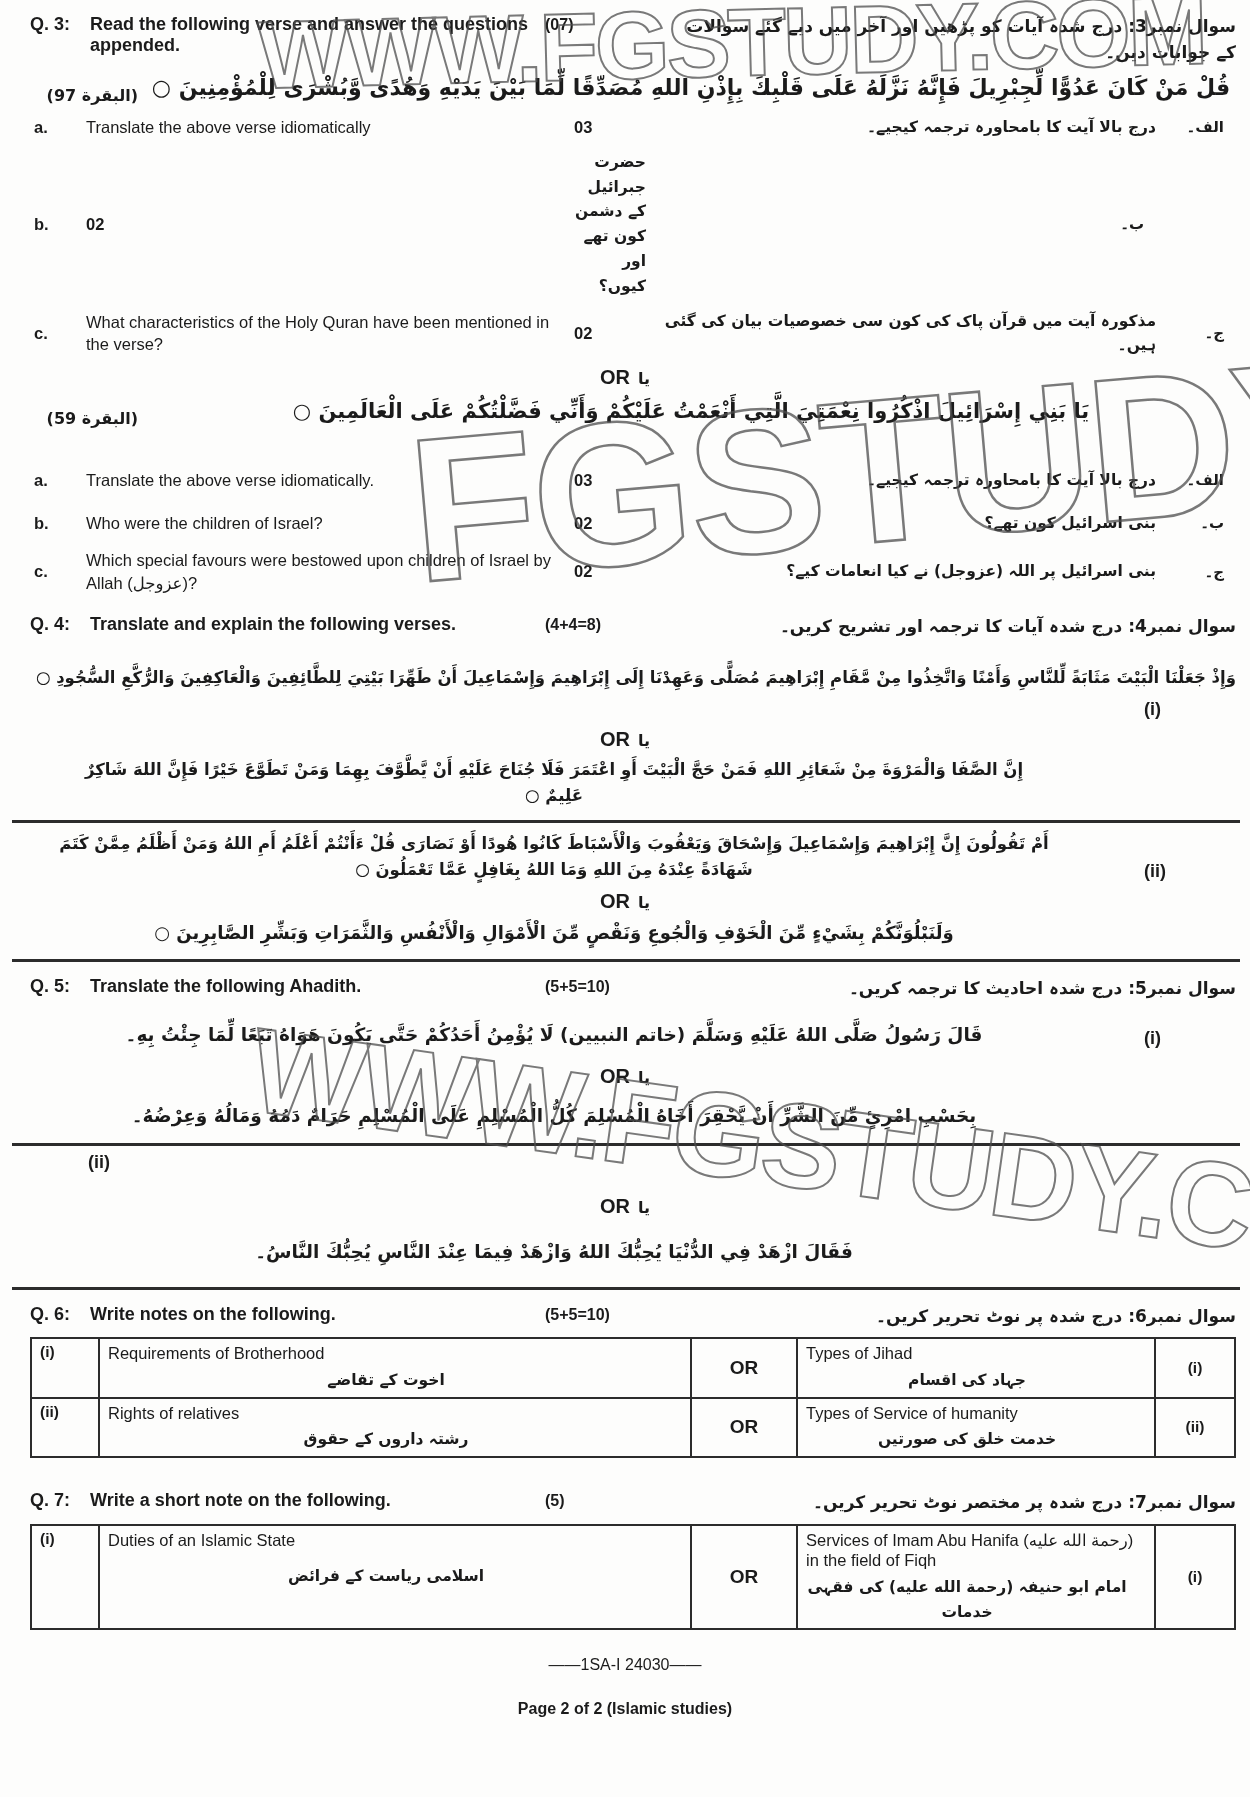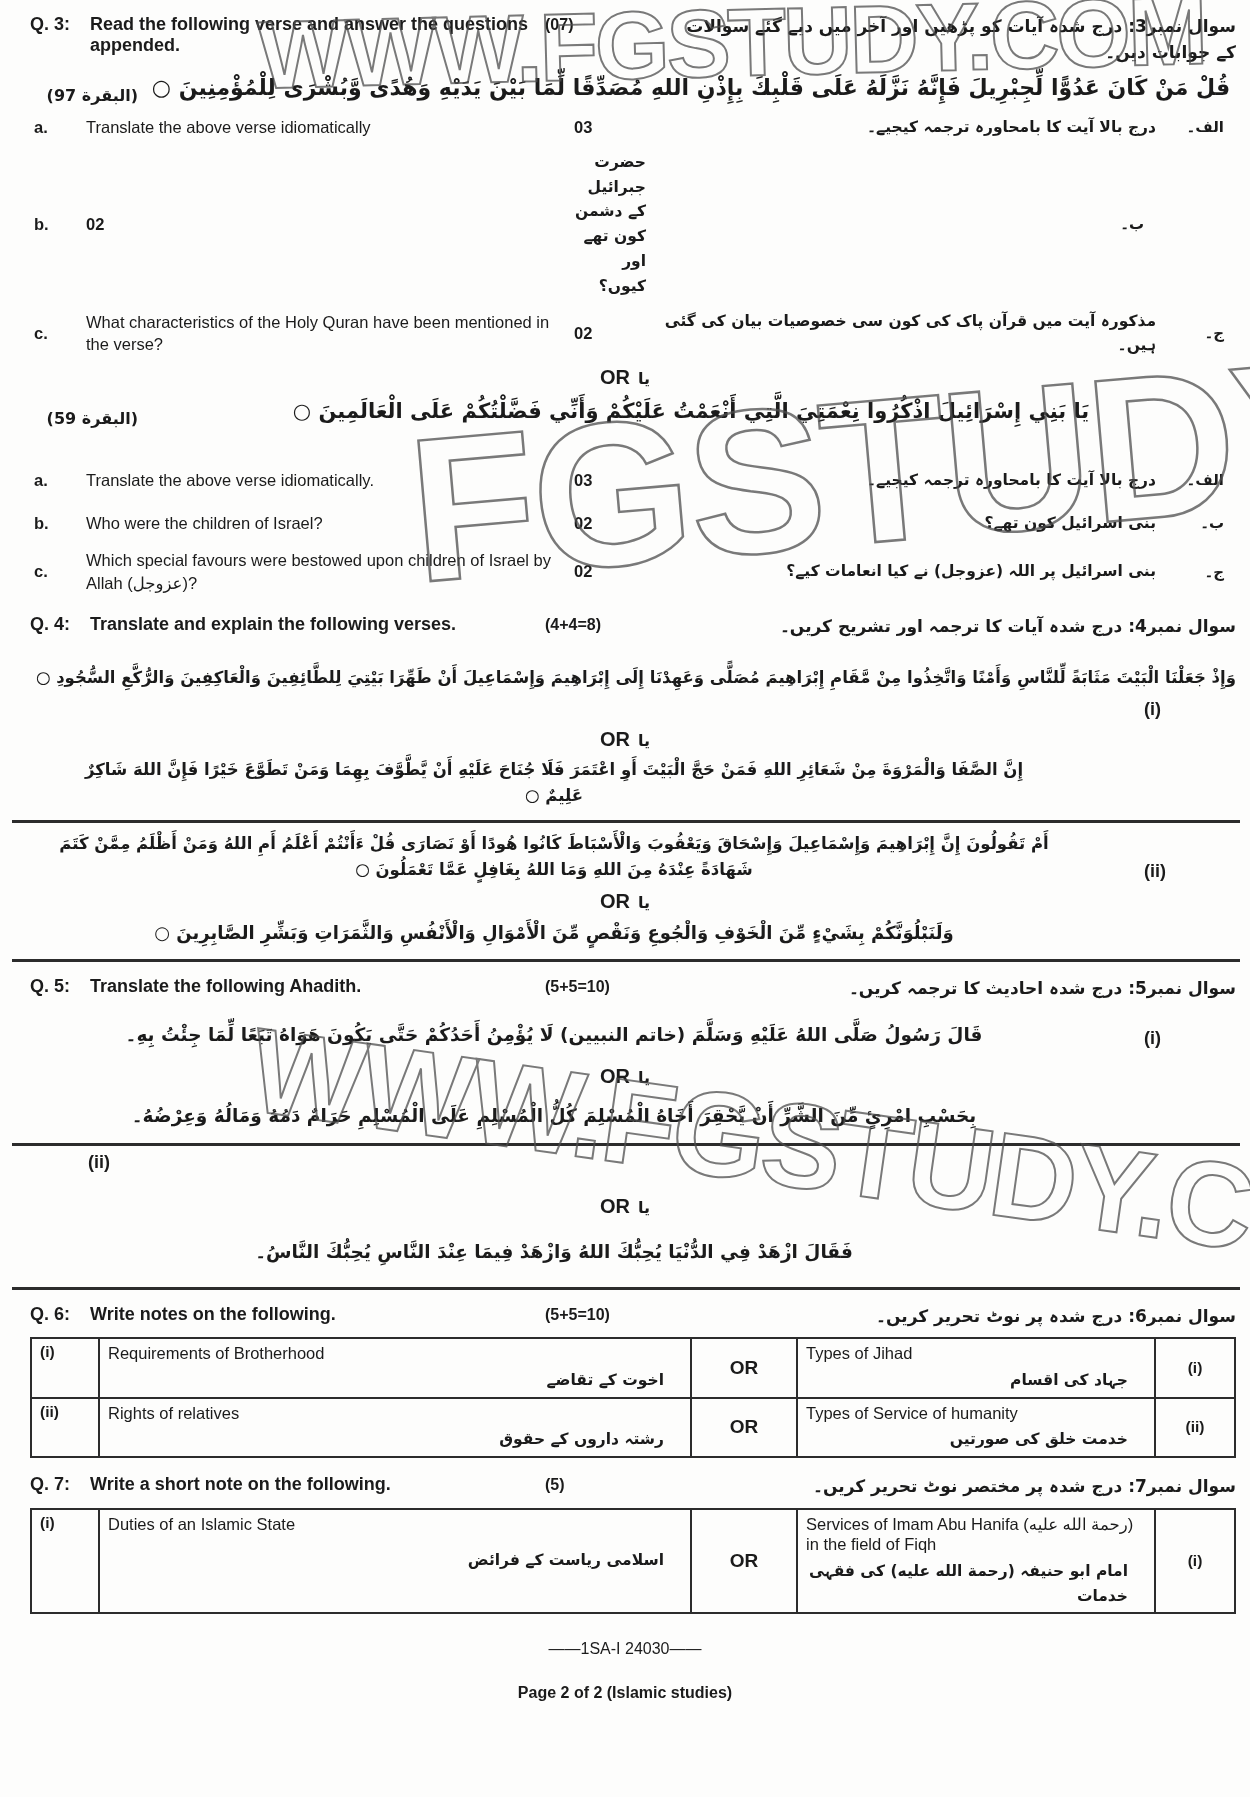--- a/index.html
+++ b/index.html
@@ -58,21 +58,21 @@
   table.ntable{
     border-collapse:collapse;width:1206px;margin:8px 14px 0 30px;
     table-layout:fixed;position:relative;z-index:2;
   }
   .ntable td{border:2px solid #2c2c2c;vertical-align:top;padding:4px 8px;}
   .ntable .c-num{width:50px;font-size:15.5px;font-weight:bold;}
   .ntable .c-or{width:88px;text-align:center;vertical-align:middle;font-weight:bold;font-size:19px;}
   .ntable .c-right{width:340px;}
   .ntable .c-numr{width:62px;text-align:center;vertical-align:middle;font-size:15.5px;font-weight:bold;}
   .cell-en{font-size:16.5px;line-height:1.25;}
-  .cell-ur{text-align:right;font-size:15.5px;padding:4px 18px 0 0;line-height:1.6;}
+  .cell-ur{text-align:center;font-size:15.5px;padding:4px 18px 0 0;line-height:1.6;}
   .h64{height:58px;} .h88{height:84px;}
   
   .fcode{text-align:center;margin-top:26px;font-size:16px;position:relative;z-index:2;}
   .fpage{text-align:center;margin-top:26px;font-size:16px;font-weight:bold;position:relative;z-index:2;}
 </style>
 </head>
 <body>
 
 <div class="page">
 
@@ -245,21 +245,21 @@
       <td class="c-or">OR</td>
       <td class="c-right">
         <div class="cell-en">Types of Service of humanity</div>
         <div class="cell-ur ur" dir="rtl">خدمت خلق کی صورتیں</div>
       </td>
       <td class="c-numr">(ii)</td>
     </tr>
   </tbody>
     </table>
 
-  <div class="qh" style="margin-top:16px;">
+  <div class="qh" style="margin-top:32px;">
     <span class="qn">Q. 7:</span>
     <span class="qt">Write a short note on the following.</span>
     <span class="qm">(5)</span>
     <span class="qu ur" dir="rtl">سوال نمبر7: درج شدہ پر مختصر نوٹ تحریر کریں۔</span>
   </div>
 
   <table class="ntable">
     <tbody>
         <tr class="h88">
       <td class="c-num">(i)</td>

